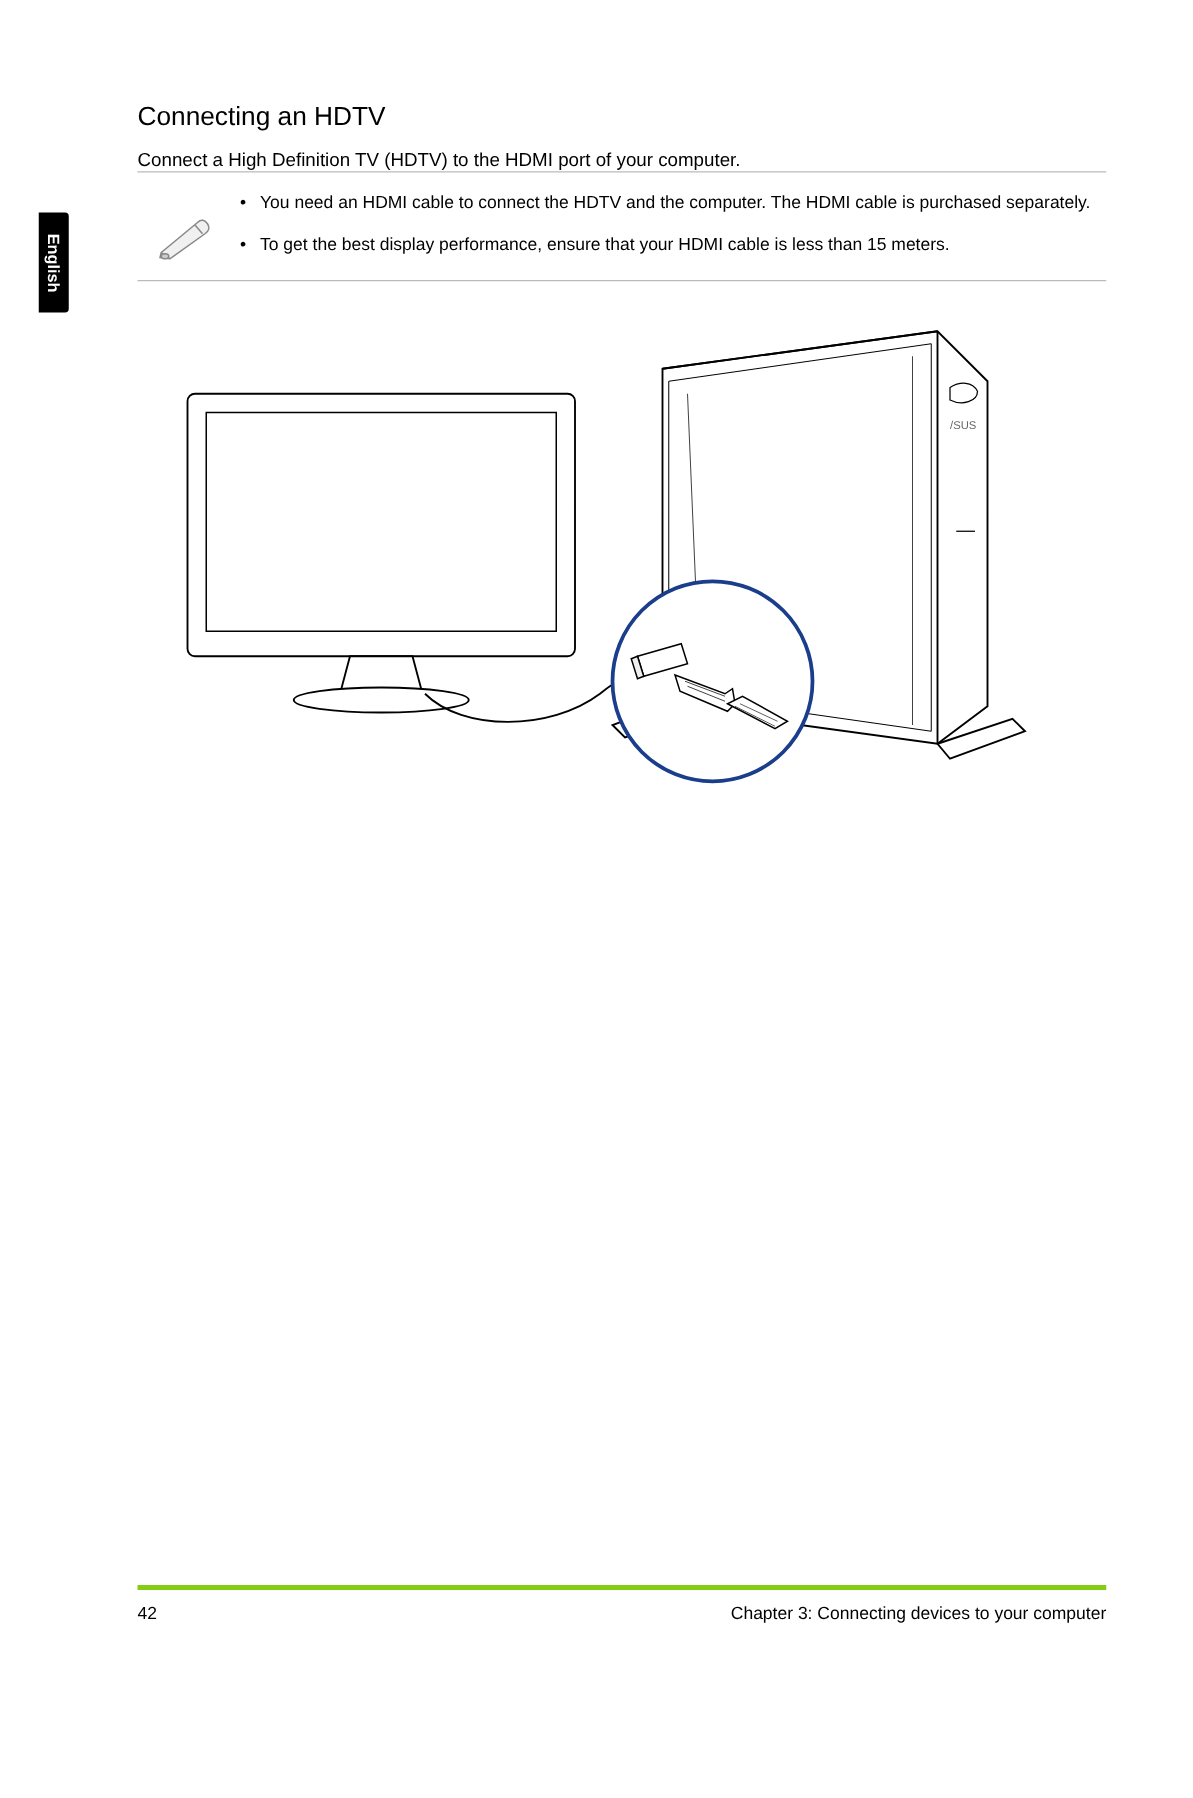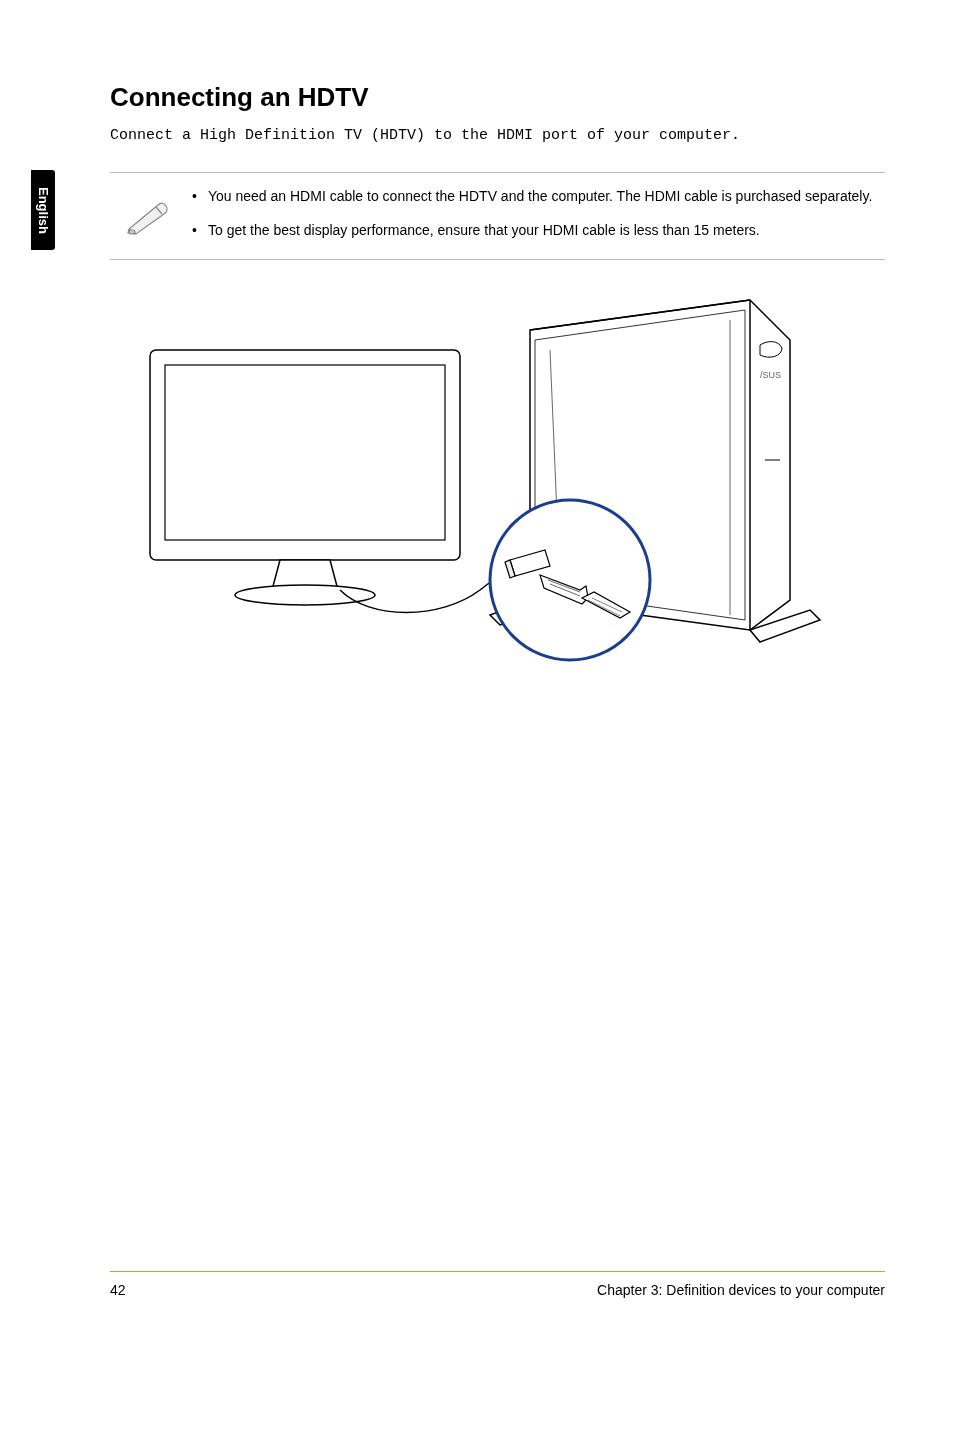--- a/index.html
+++ b/index.html
@@ -28,32 +28,30 @@
   font-size: 13px;
   border-radius: 0 3px 3px 0;
 }
 .content {
   position: absolute;
   left: 110px;
   top: 82px;
   width: 775px;
 }
 .heading {
-  font-size: 26px;
-  font-weight: bold;
+  font-size: 21px;
+  font-weight: normal;
   margin-bottom: 14px;
 }
 .intro {
   font-size: 15px;
-  margin-bottom: 28px;
-  font-family: Liberation Mono, monospace;
 }
 .note-block {
   display: flex;
-  align-items: center;
+  align-items: flex-end;
   border-top: 1px solid #bbb;
   border-bottom: 1px solid #bbb;
   padding: 14px 0 14px 0;
 }
 .note-icon {
   width: 80px;
   flex-shrink: 0;
   display: flex;
   justify-content: center;
   padding-top: 4px;
@@ -80,21 +78,21 @@
   margin-top: 30px;
   width: 775px;
   height: 390px;
   text-decoration: underline;
 }
 .footer {
   position: absolute;
   bottom: 140px;
   left: 110px;
   width: 775px;
-  border-top: 1px solid #84cc16;
+  border-top: 4px solid #84cc16;
   padding-top: 10px;
   font-size: 14px;
   display: flex;
   justify-content: space-between;
 }
 </style>
 </head>
 <body>
 
 <div class="side-tab">English</div>
@@ -164,14 +162,14 @@
           <path d="M478 310 L510 326" stroke-width="0.5"></path>
           <path d="M482 308 L512 322" stroke-width="0.5"></path>
         </g>
       </g>
     </svg>
   </div>
 </div>
 
 <div class="footer">
   <span>42</span>
-  <span>Chapter 3: Definition devices to your computer</span>
+  <span>Chapter 3: Connecting devices to your computer</span>
 </div>
 
 </body></html>

